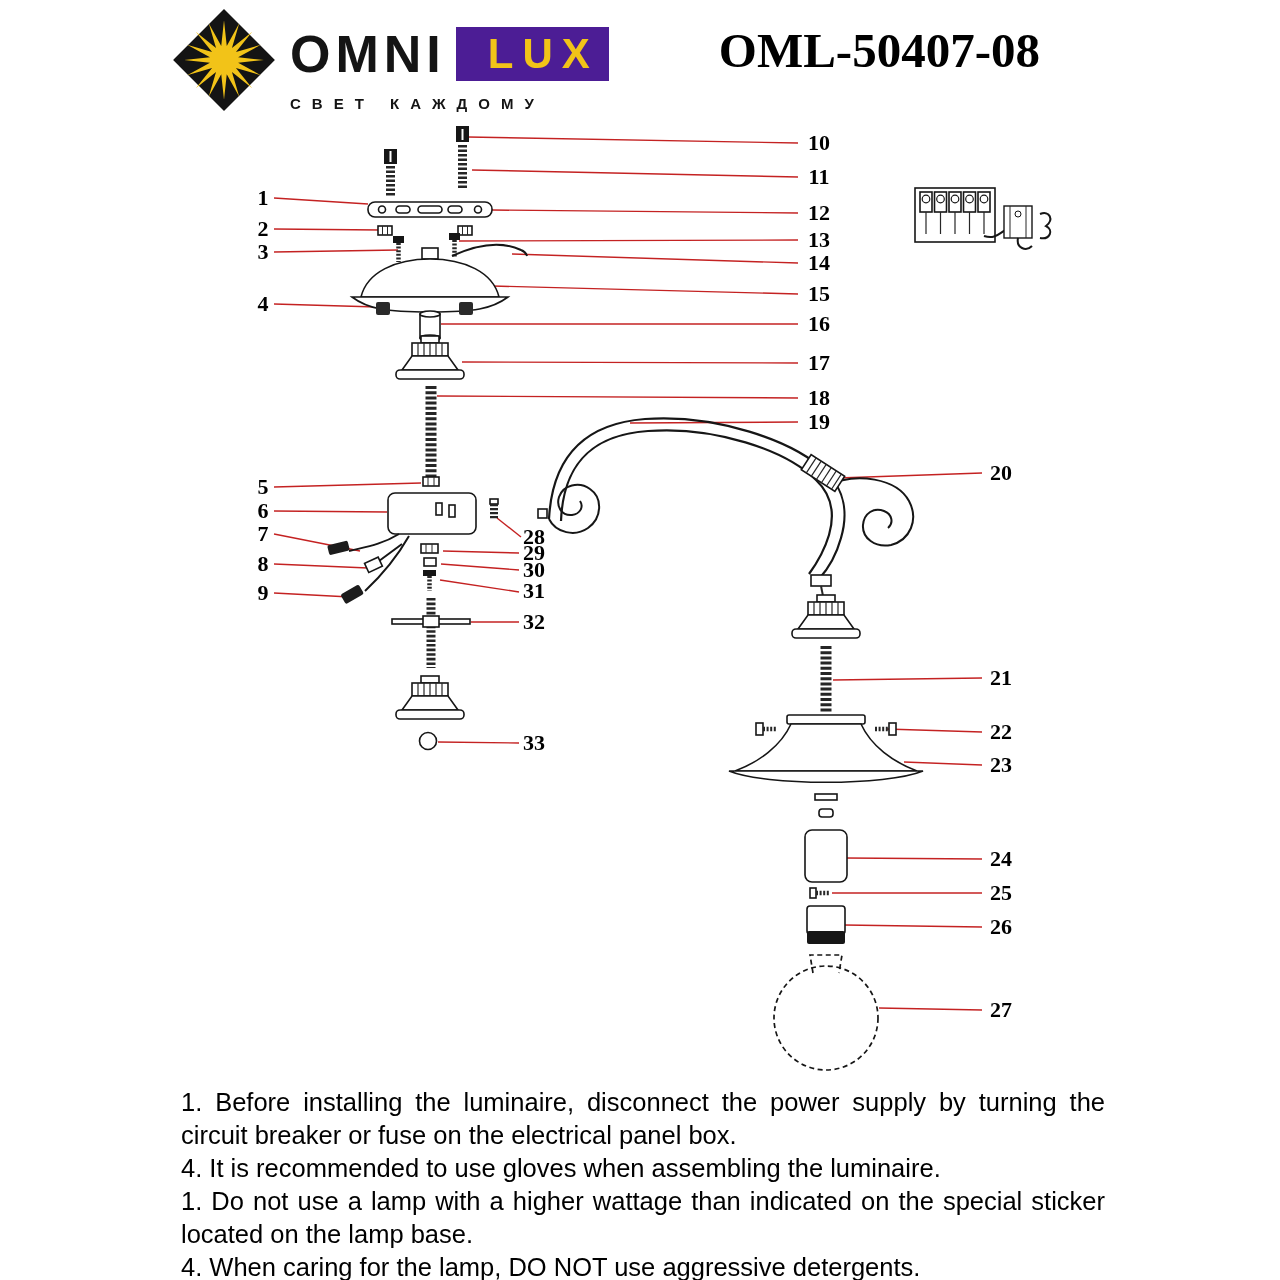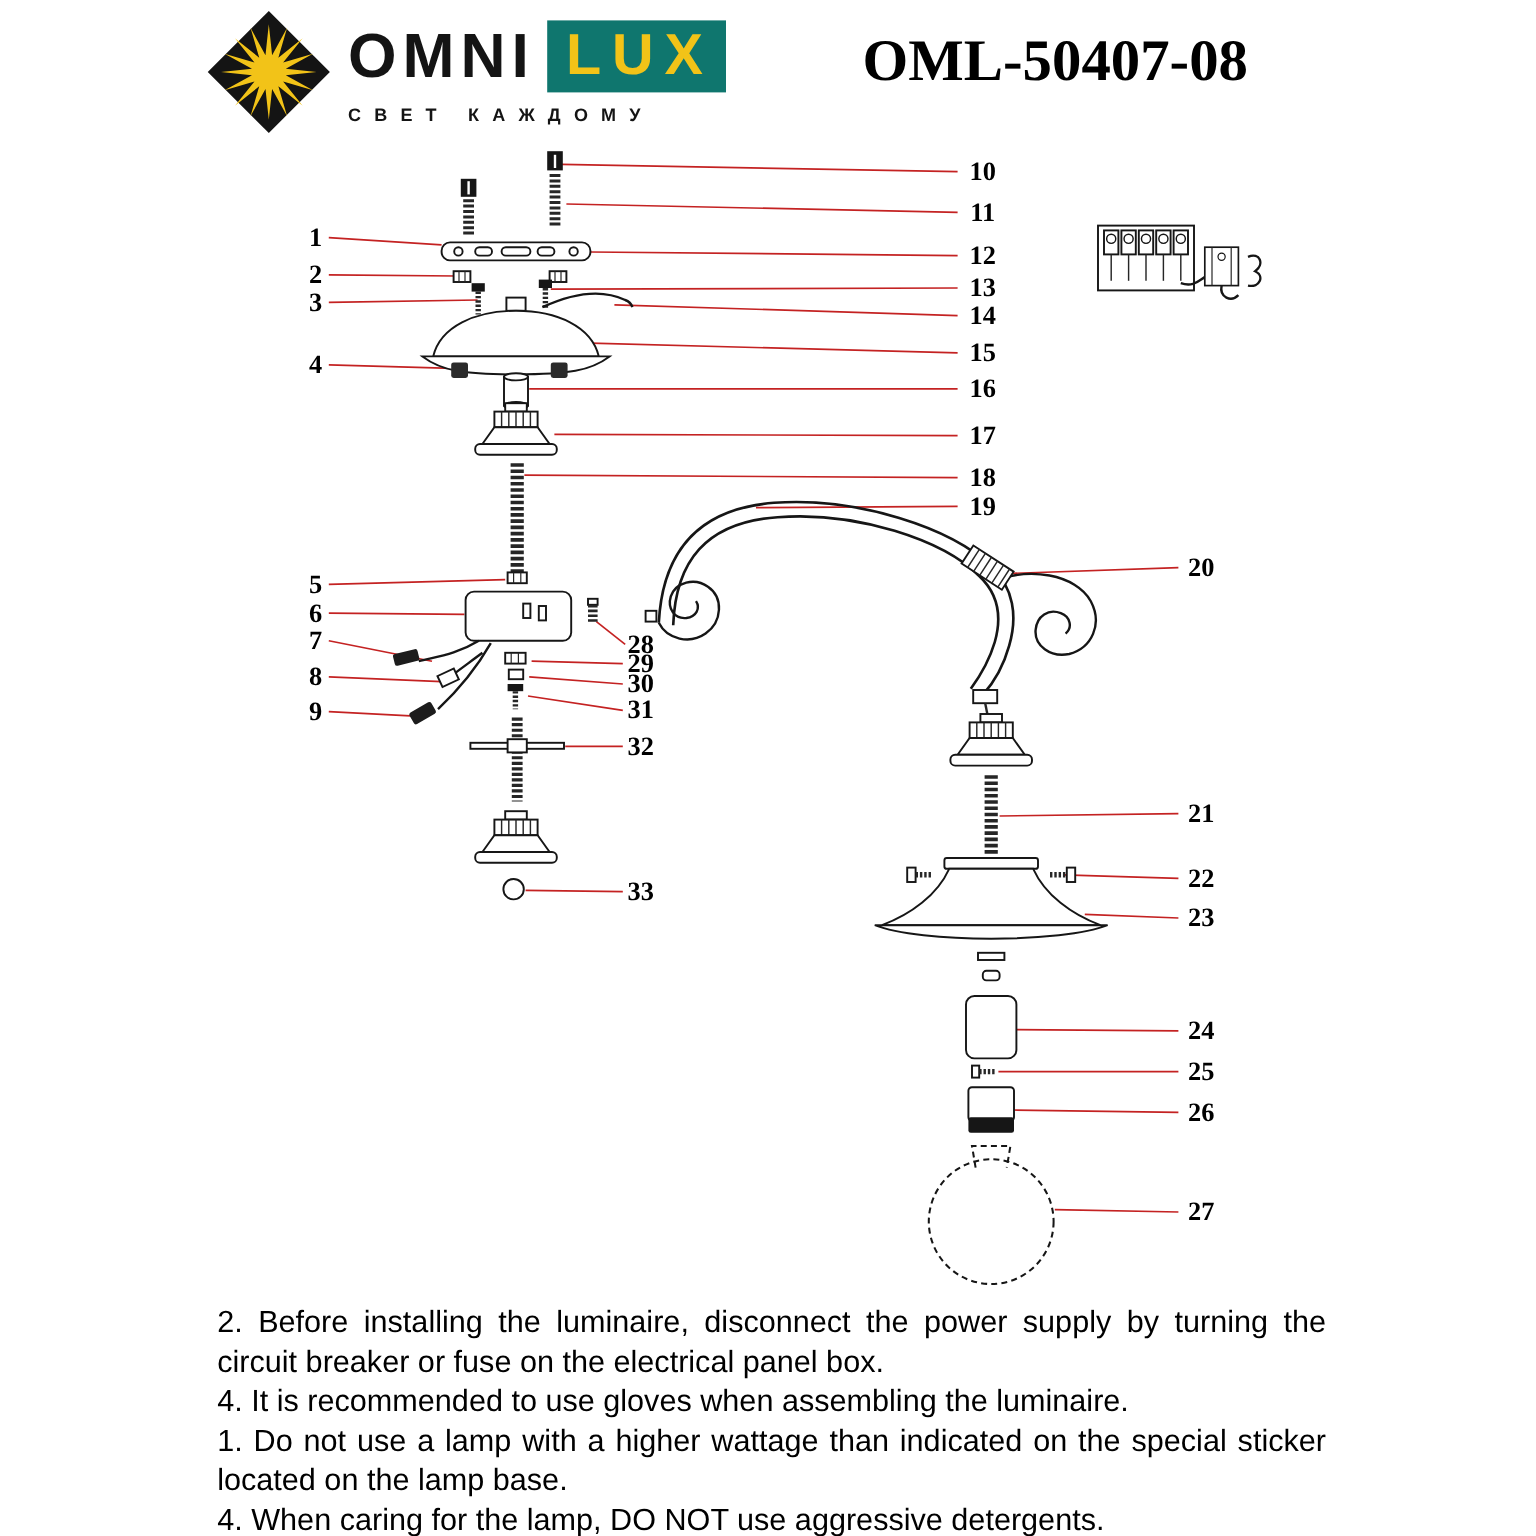--- a/index.html
+++ b/index.html
@@ -1,26 +1,26 @@
 <!DOCTYPE html>
 <html><head>
 <meta charset="utf-8">
 <style>
   html,body{margin:0;padding:0;}
   body{width:1280px;height:1280px;background:#ffffff;position:relative;overflow:hidden;
        font-family:"Liberation Sans",sans-serif;color:#111;}
 
   
   .header{position:absolute;top:8px;left:0;width:1280px;height:104px;}
-  .logo{position:absolute;left:172px;top:0;display:flex;align-items:center;}
+  .logo{position:absolute;left:172px;top:0;display:flex;align-items:flex-end;}
   .logo-text{margin-left:14px;}
   .brand-row{display:flex;align-items:center;height:62px;}
   .brand-omni{font-weight:bold;font-size:52px;letter-spacing:5px;color:#141414;line-height:1;}
-  .brand-lux{background:#0f766e;color:#f2c318;font-weight:bold;font-size:48px;letter-spacing:9px;
-             padding:6px 10px 6px 16px;margin-left:10px;line-height:1;}
+  .brand-lux{background:#4c1d95;color:#f2c318;font-weight:bold;font-size:42px;letter-spacing:9px;
+             padding:6px 10px 6px 32px;margin-left:10px;line-height:1;}
   .brand-tagline{font-size:15px;letter-spacing:11px;margin-top:10px;font-weight:bold;color:#141414;}
   .model{position:absolute;left:640px;top:14px;width:400px;text-align:right;
          font-family:"Liberation Serif",serif;font-weight:bold;font-size:49px;color:#000;}
 
   
   svg.diagram{position:absolute;left:0;top:0;}
   .leader{stroke:#c42222;stroke-width:1.4;}
   .o{fill:#ffffff;stroke:#161616;stroke-width:1.6;}
   .ob{fill:#161616;}
   .nf{fill:none;stroke:#161616;stroke-width:2;}
@@ -320,17 +320,17 @@
     <text class="part-num" x="534" y="544" text-anchor="middle">28</text>
     <text class="part-num" x="534" y="560" text-anchor="middle">29</text>
     <text class="part-num" x="534" y="577" text-anchor="middle">30</text>
     <text class="part-num" x="534" y="598" text-anchor="middle">31</text>
     <text class="part-num" x="534" y="629" text-anchor="middle">32</text>
     <text class="part-num" x="534" y="750" text-anchor="middle">33</text>
   </g>
 </svg>
 
 <div class="instructions">
-  <p>2. Before installing the luminaire, disconnect the power supply by turning the circuit breaker or fuse on the electrical panel box.</p>
+  <p>1. Before installing the luminaire, disconnect the power supply by turning the circuit breaker or fuse on the electrical panel box.</p>
   <p>4. It is recommended to use gloves when assembling the luminaire.</p>
   <p>1. Do not use a lamp with a higher wattage than indicated on the special sticker located on the lamp base.</p>
   <p>4. When caring for the lamp, DO NOT use aggressive detergents.</p>
 </div>
 
 </body></html>

